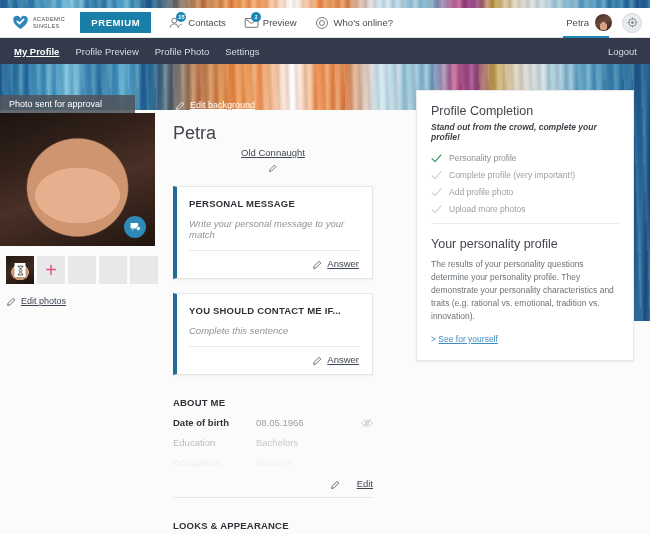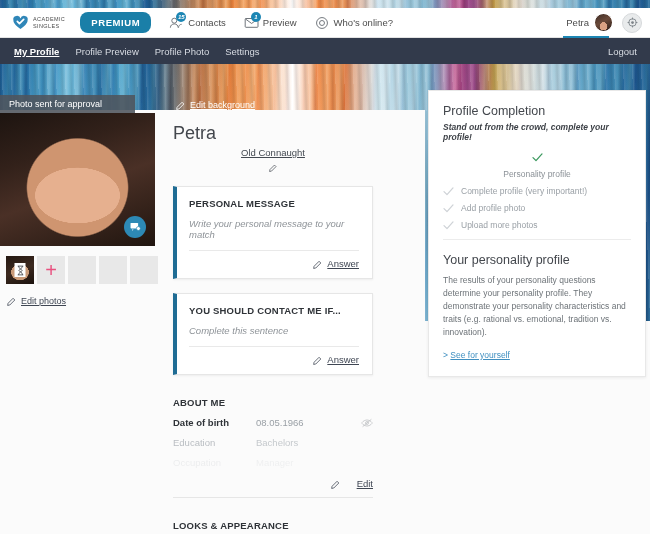--- a/index.html
+++ b/index.html
@@ -55,21 +55,21 @@
   }
   .logo { display: flex; align-items: center; margin-left: 12px; }
   .logo-mark { width: 17px; height: 17px; margin-right: 4px; flex: none; }
   .logo-txt { font-size: 5.5px; color: #4a4a4a; line-height: 6.5px; letter-spacing: .4px; }
   .logo-txt b { display:block; font-weight: 400; }
 
   .premium-btn {
     margin-left: 15px;
     background: #1a7fa8; color: #fff;
     font-size: 9.5px; font-weight: bold; letter-spacing: .6px;
-    padding: 5px 11px 5px 11px; border-radius: 8px;
+    padding: 5px 11px 5px 11px; border-radius: 0;
     border: none; cursor: pointer;
   }
 
   .navlink {
     display: flex; align-items: center; gap: 3px;
     margin-left: 18px; font-size: 9.5px; color: #4c4c4c; cursor: pointer;
     position: relative; white-space: nowrap;
   }
   .navlink .ico { width: 16px; height: 14px; position: relative; flex: none; }
   .badge {
@@ -206,33 +206,33 @@
   .eye-off { width: 12px; height: 10px; opacity: .45; cursor: pointer; }
   .edit-row {
     display: flex; align-items: center; justify-content: flex-end; gap: 16px;
     margin-top: 10px; font-size: 9.5px; color: #3f4653; cursor: pointer;
   }
   .edit-row span.lbl { text-decoration: underline; }
   .hr { height: 1px; background: #e6e6e6; margin-top: 8px; }
 
   
   .rpanel {
-    position: absolute; left: 428px; top: 90px; width: 218px;
+    position: absolute; left: 416px; top: 90px; width: 218px;
     background: #ffffff; border: 1px solid #e8e8e8;
     padding: 13px 14px 16px 14px;
     box-shadow: 0 1px 3px rgba(0,0,0,.07);
   }
   .rp-title { font-size: 12.5px; color: #43474d; }
   .rp-sub { font-size: 8.5px; color: #3d4147; font-style: italic; font-weight: bold; margin-top: 4px; }
   .rp-list { margin-top: 11px; }
   .rp-item {
     display: flex; align-items: center; gap: 7px;
     font-size: 8.5px; color: #9aa0a6; margin-bottom: 7px;
   }
-  .rp-item.done { color: #8b9197; flex-direction: column; }
+  .rp-item.done { color: #8b9197; }
   .rp-div { height: 1px; background: #ececec; margin: 9px 0 13px 0; }
   .rp-h2 { font-size: 12.5px; color: #43474d; }
   .rp-p { font-size: 8.5px; color: #6d7378; line-height: 13px; margin-top: 7px; }
   .rp-link {
     font-size: 8.5px; color: #3f8fc0; margin-top: 11px; cursor: pointer;
   }
   .rp-link span.lbl { text-decoration: underline; }
 </style>
 </head>
 <body>

